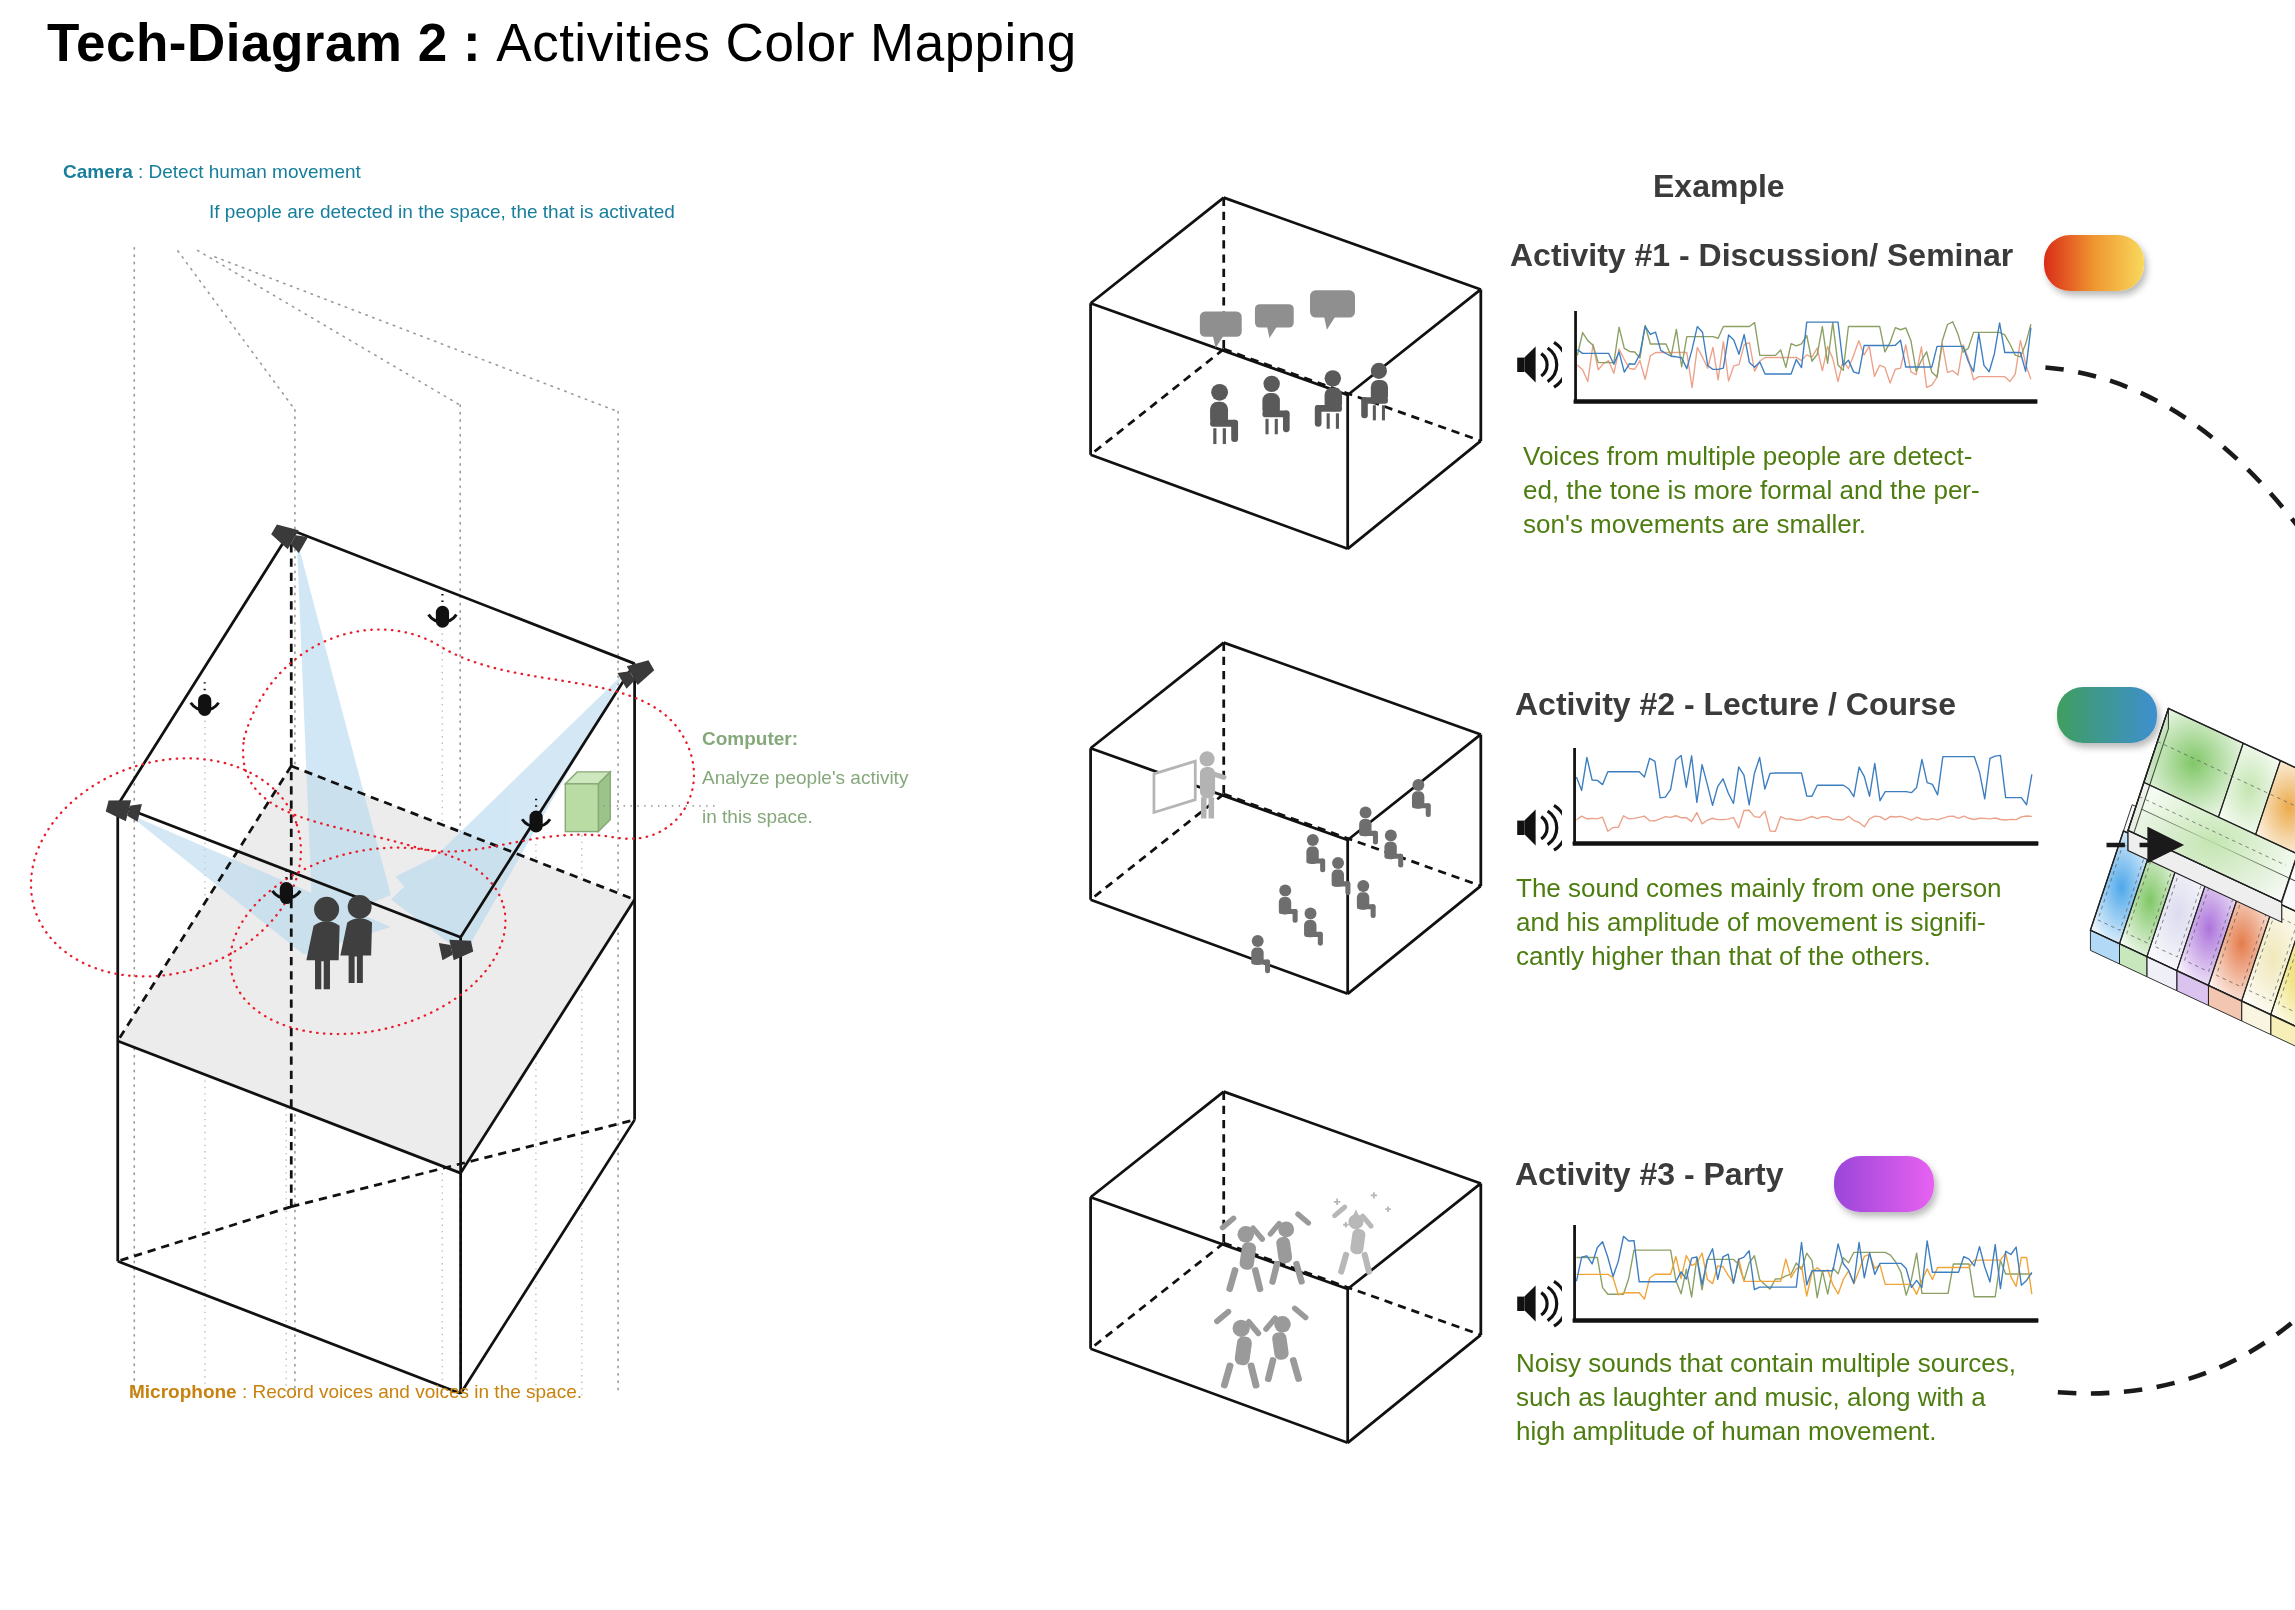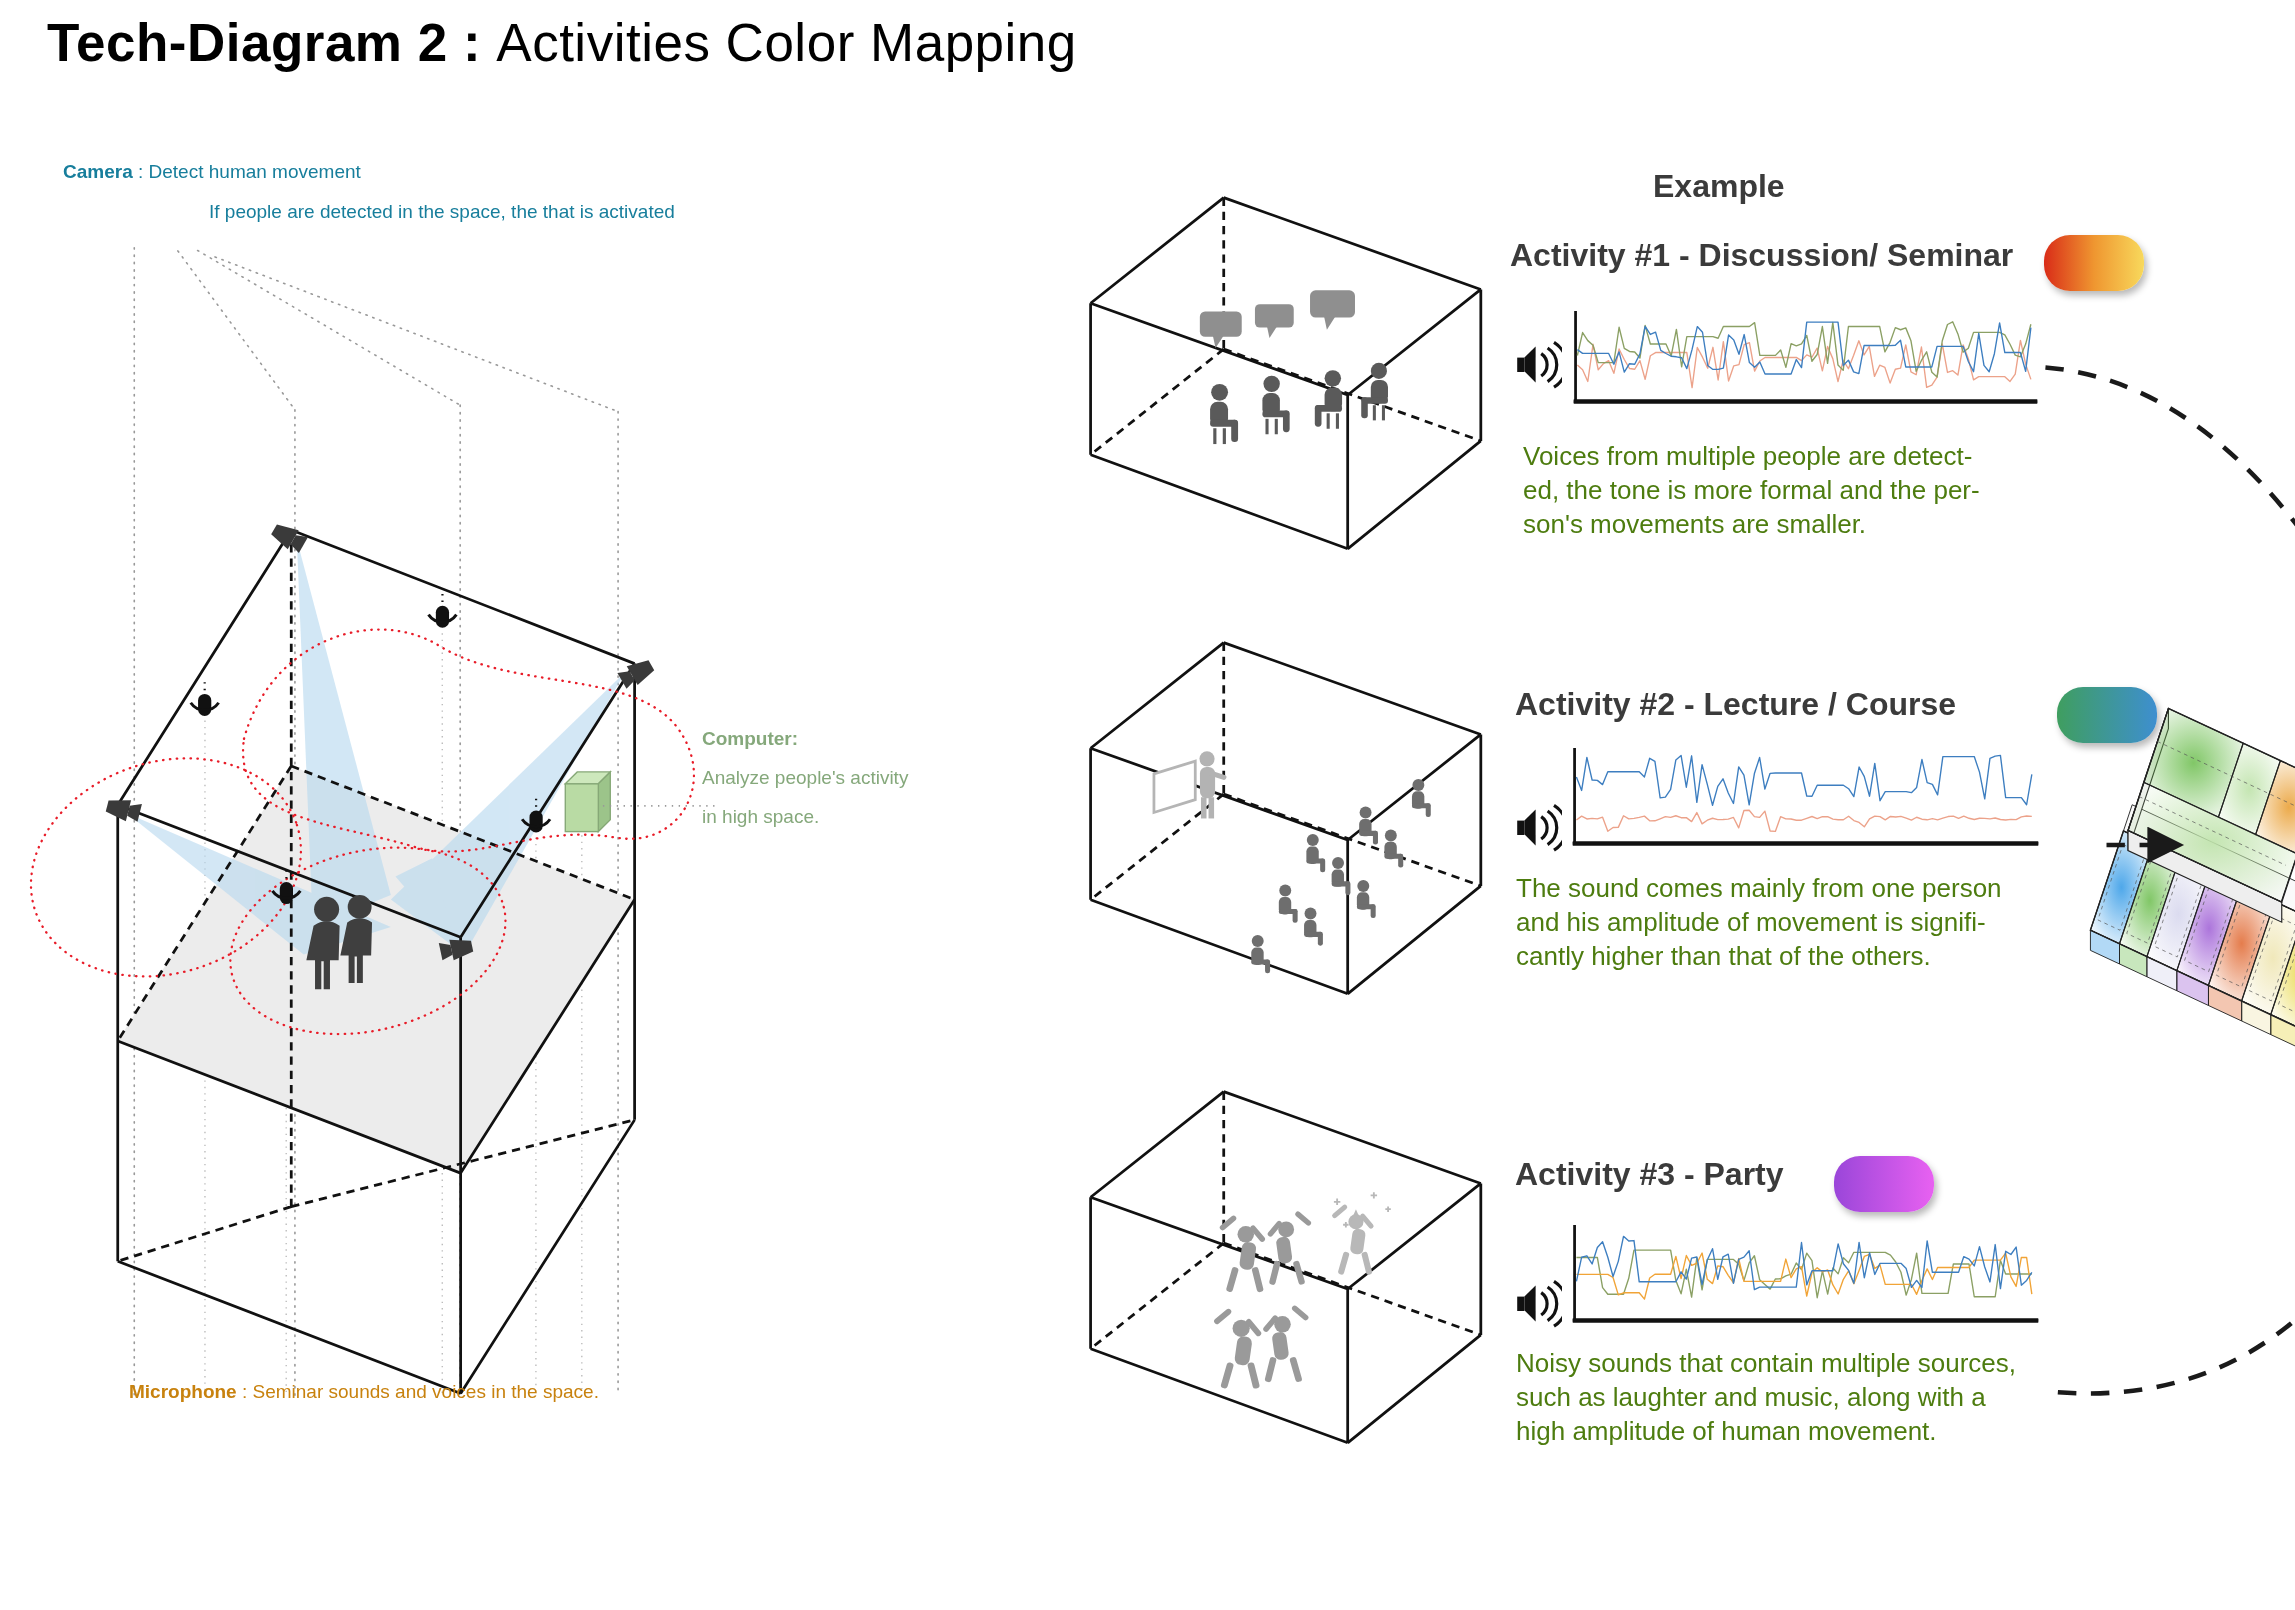--- a/index.html
+++ b/index.html
@@ -146,25 +146,25 @@
     <polygon points="1170,1248 1196,1222 1268,1222 1242,1248" fill="#cde8bc"></polygon>
     <polygon points="1242,1248 1268,1222 1268,1326 1242,1352" fill="#9cc48a"></polygon>
     <rect x="1170" y="1248" width="72" height="104" fill="#b9dba4"></rect>
   </g>
   <line x1="1252" y1="1296" x2="1498" y2="1296" stroke="#999" stroke-width="4" stroke-dasharray="3 12"></line>
 </svg>
 
 <div class="abs anno computer-anno">
   <div class="lbl">Computer:</div>
   <div>Analyze people's activity</div>
-  <div>in high space.</div>
+  <div>in this space.</div>
 </div>
 
 <div class="abs anno mic-anno">
-  <span class="lbl">Microphone</span><span> : Seminar sounds and voices in the space.</span>
+  <span class="lbl">Microphone</span><span> : Record voices and voices in the space.</span>
 </div>
 
 <div class="abs example-heading">Example</div>
 
 <svg class="abs" style="left:1086px;top:193px;" width="404" height="388" viewBox="0 0 880 845">
   <g class="cube">
       <path class="cube-edge" d="M300,10 L10,240 M300,10 L860,210 M10,240 L570,440 M860,210 L570,440 M10,240 L10,570 M570,440 L570,775 M860,210 L860,540 M10,570 L570,775 M860,540 L570,775"></path>
   <path class="cube-edge dash" d="M300,10 L300,340 M300,340 L10,570 M300,340 L860,540"></path>
     </g>
   <g fill="#8f8f8f">

